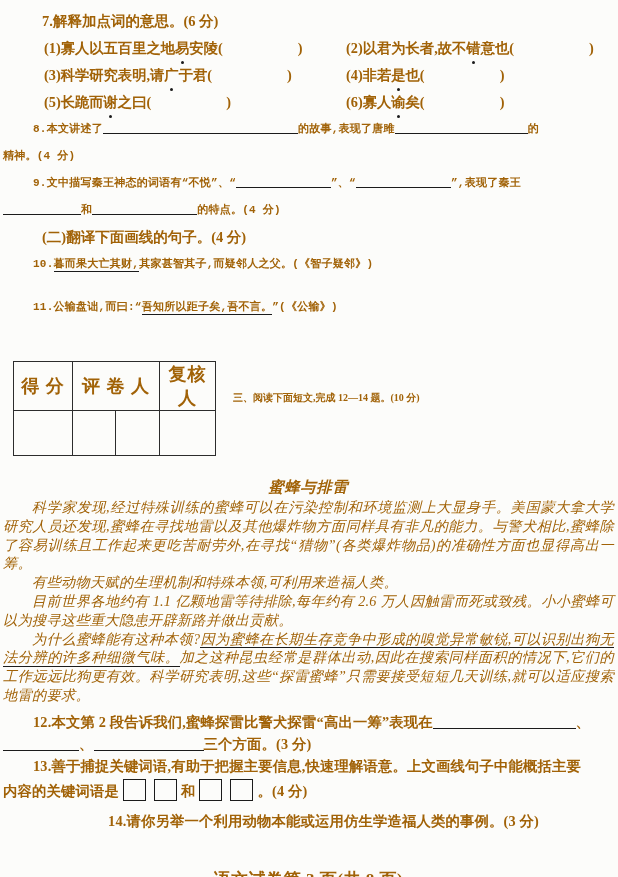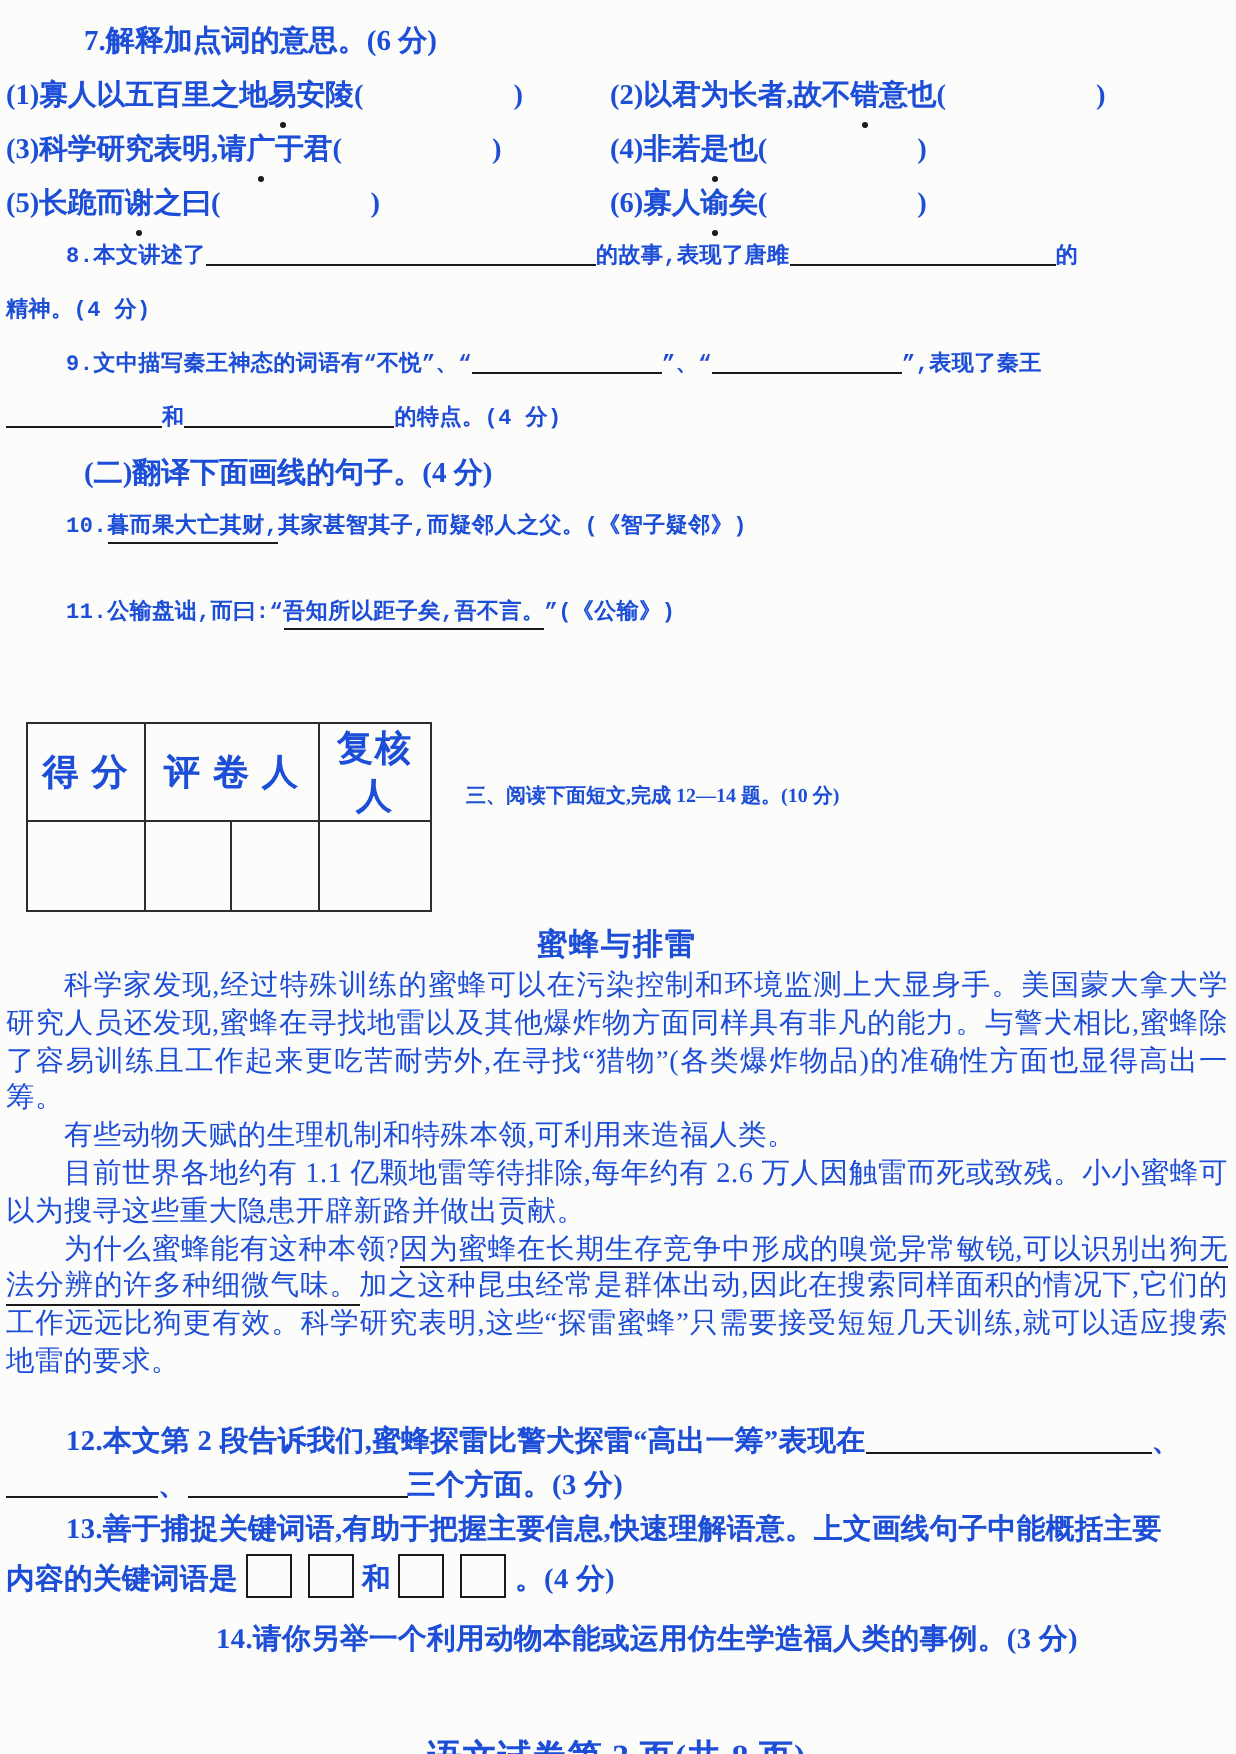--- a/index.html
+++ b/index.html
@@ -1,33 +1,33 @@
 <!DOCTYPE html>
 <html><head>
 <meta charset="utf-8">
 <style>
   html,body { margin:0; padding:0; background:#e8e8e6; }
   .page {
     width:618px; height:877px; box-sizing:border-box;
     margin:0 auto;
     background:#fcfcfa;
-    color:#1d4ed8;
+    color:#a16207;
     font-family:"Liberation Serif","DejaVu Serif",serif;
     padding:8px 4px 0 3px;
     overflow:hidden;
     position:relative;
   }
   
   .q { font-size:11px; font-weight:600; line-height:27px; letter-spacing:0.25px; white-space:nowrap;font-family:Liberation Mono, monospace; }
   .indent1 { padding-left:30px; }
   .sec-title { font-size:14.5px; font-weight:700; line-height:27px; padding-left:39px; white-space:nowrap; }
 
   
   .q7-title { font-size:14.5px; font-weight:600; line-height:27px; padding-left:39px; }
-  .q7-grid { display:grid; grid-template-columns:302px 1fr; }
+  .q7-grid { display:grid; grid-template-columns:302px 1fr; margin-left:41px; }
   .q7-item { font-size:14.3px; font-weight:600; line-height:27px; white-space:nowrap; }
 
   .dotc { position:relative; display:inline-block; }
   .dotc::after {
     content:""; position:absolute; left:50%; margin-left:-1.5px; bottom:-2px;
     width:3px; height:3px; border-radius:50%; background:#1b1b1b;
   }
   .gap75 { display:inline-block; width:75px; }
 
   
@@ -41,30 +41,30 @@
 
   
   .score-row { display:flex; margin-top:40px; margin-left:10px; }
   table.score { border-collapse:collapse; table-layout:fixed; }
   table.score td { border:1.6px solid #2c2c2c; padding:0; text-align:center; }
   .score-head td { height:24px; font-size:18px; font-weight:600; letter-spacing:1px; }
   .score-body td { height:44px; }
   .sec3-title { font-size:10px; font-weight:700; margin:30px 0 0 17px; white-space:nowrap; }
 
   
-  .essay { margin-top:6px; }
+  .essay { margin-top:20px;font-style:italic; }
   .essay-title { text-align:center; font-weight:700; font-size:15px; line-height:22px; letter-spacing:1px; }
   .essay p {
     margin:0; font-size:14.2px; font-weight:400; line-height:18.8px;
     text-align:justify; text-indent:29px; letter-spacing:0.3px;
   }
 
   
   .qr { font-size:14.3px; font-weight:600; line-height:22px; letter-spacing:0.2px; white-space:nowrap; }
-  .q12 { margin-top:19px; }
+  .q12 { margin-top:6px; }
   .q13-line2 { line-height:28px; }
   .kbox { display:inline-block; width:21px; height:20px; border:1.5px solid #1b1b1b; vertical-align:-5px; margin:0 4px; background:transparent; }
   .q14 { margin-top:5px;text-align:center; }
 
   .footer { text-align:center; font-size:17px; font-weight:700; margin-top:36px; letter-spacing:0.5px; }
 </style>
 </head>
 <body>
 
 <div class="page">

